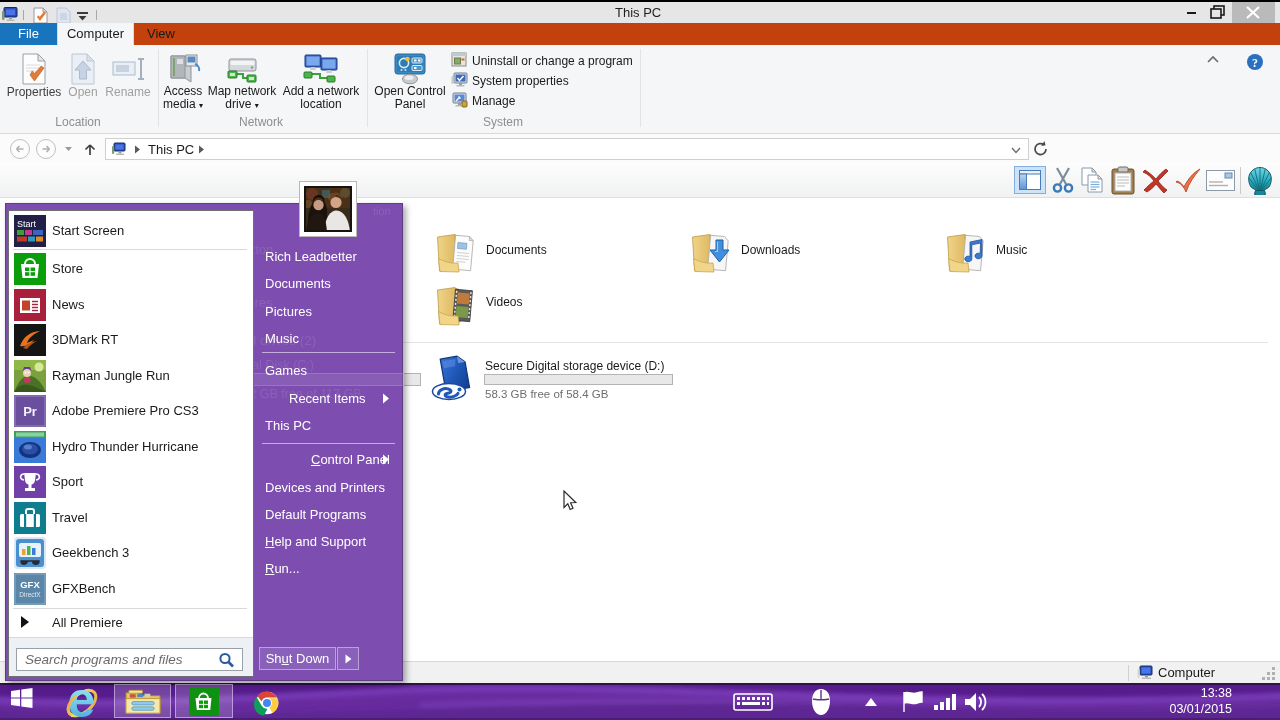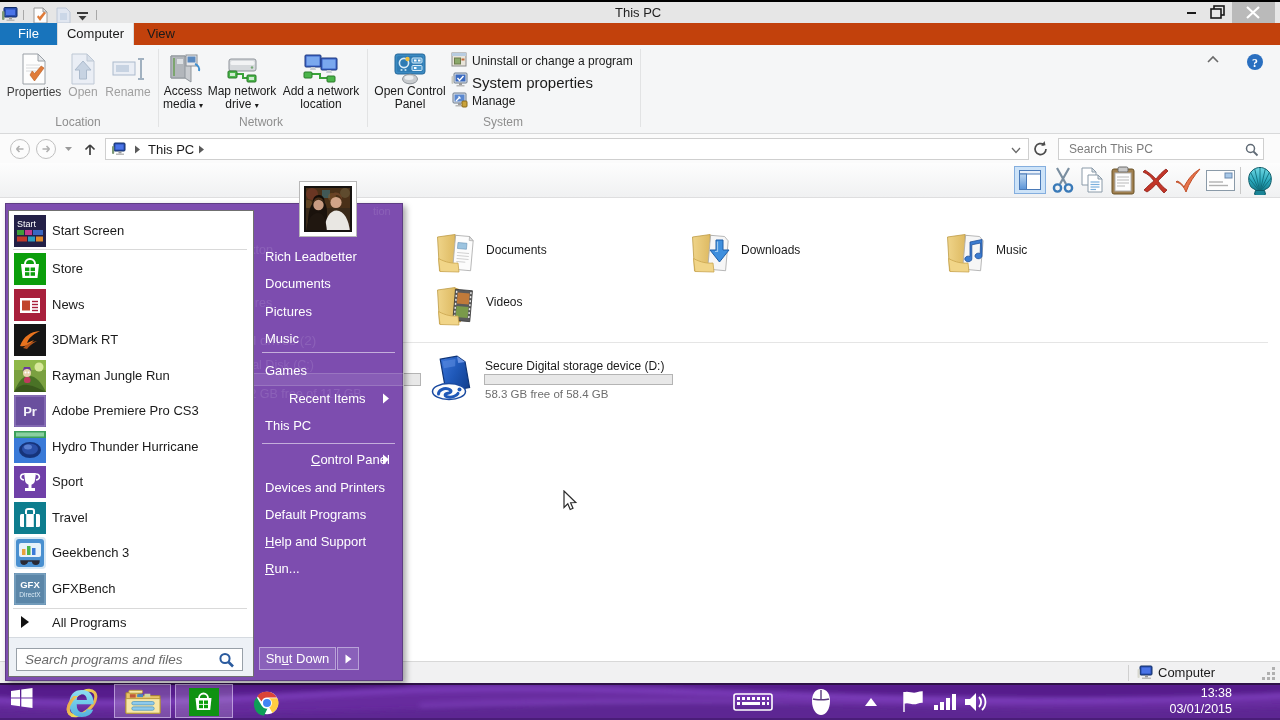--- a/index.html
+++ b/index.html
@@ -163,21 +163,21 @@
   </svg>
   <div class="abs" style="left:472px;top:9px;font-size:12px;color:#1a1a1a;">Uninstall or change a program</div>
   <svg class="abs" style="left:451px;top:27px;" width="17" height="16" viewBox="0 0 17 16">
     <rect x="3" y="1" width="13" height="10" rx="1" fill="#dfe3e8" stroke="#6a7a8e"></rect>
     <rect x="4.5" y="2.5" width="10" height="7" fill="#3a6ac0"></rect>
     <path d="M6.5 6 l2 2.5 4 -4.5" stroke="#fff" stroke-width="1.4" fill="none"></path>
     <rect x="8" y="11" width="3" height="2" fill="#9a9a9a"></rect>
     <rect x="5.5" y="13" width="8" height="1.5" fill="#b9b9b9"></rect>
     <rect x="0.5" y="4" width="2" height="8" rx="1" fill="#c9c9c0"></rect>
   </svg>
-  <div class="abs" style="left:472px;top:29px;font-size:15px;color:#1a1a1a;">System properties</div>
+  <div class="abs" style="left:472px;top:29px;font-size:12px;color:#1a1a1a;">System properties</div>
   <svg class="abs" style="left:451px;top:47px;" width="17" height="16" viewBox="0 0 17 16">
     <rect x="2" y="1" width="13" height="10" rx="1" fill="#dfe3e8" stroke="#6a7a8e"></rect>
     <rect x="3.5" y="2.5" width="10" height="7" fill="#5a88d0"></rect>
     <path d="M5 9 l4 -4 M7.5 4.5 l2 2" stroke="#fff" stroke-width="1.3"></path>
     <rect x="7" y="11" width="3" height="2" fill="#9a9a9a"></rect>
     <rect x="4.5" y="13" width="8" height="1.5" fill="#b9b9b9"></rect>
     <rect x="11" y="9" width="5" height="6" rx="1" fill="#c9a23a" stroke="#8a6a1a"></rect>
   </svg>
   <div class="abs" style="left:472px;top:49px;font-size:12px;color:#1a1a1a;">Manage</div>
 </div>
@@ -207,27 +207,20 @@
         <path d="M1 0.5 L6 4.5 L1 8.5 Z" fill="#5a5a5a"></path>
       </svg>
     <svg class="abs" style="left:905px;top:8px;" width="10" height="7" viewBox="0 0 10 7">
         <path d="M1 1 L5 5.5 L9 1" fill="none" stroke="#6a6a6a" stroke-width="1.3"></path>
       </svg>
   </div>
   <svg class="abs" style="left:1032px;top:6px;" width="18" height="18" viewBox="0 0 18 18">
     <path d="M14 9 a5.5 5.5 0 1 1 -2 -4.2" fill="none" stroke="#4a4a4a" stroke-width="1.7"></path>
     <path d="M12.5 1 l1 4.3 -4.3 0.8 z" fill="#4a4a4a"></path>
   </svg>
-  <div class="abs" style="left:1058px;top:4px;width:206px;height:22px;background:#fff;border:1px solid #cfcfcf;box-sizing:border-box;">
-    <div class="abs" style="left:10px;top:3px;font-size:12px;color:#7c7c7c;">Search This PC</div>
-    <svg class="abs" style="left:186px;top:4px;" width="14" height="14" viewBox="0 0 14 14">
-      <circle cx="5.5" cy="5.5" r="4" fill="none" stroke="#5f6a75" stroke-width="1.5"></circle>
-      <path d="M8.5 8.5 L12.5 12.5" stroke="#5f6a75" stroke-width="1.8"></path>
-    </svg>
-  </div>
 </div>
 
 <div class="abs" id="toolbar" style="left:0;top:163px;width:1280px;height:35px;background:linear-gradient(#fdfdfd,#f0f1f2);border-bottom:1px solid #dededf;box-sizing:border-box;">
 
   <div class="abs" style="left:1014px;top:3px;width:32px;height:28px;background:#cde3f8;border:1px solid #84aede;box-sizing:border-box;">
     <svg class="abs" style="left:4px;top:3px;" width="22" height="20" viewBox="0 0 22 20">
       <rect x="0.5" y="0.5" width="21" height="19" fill="#fff" stroke="#4a7ab8"></rect>
       <rect x="0.5" y="0.5" width="21" height="3.5" fill="#e8f0fa" stroke="#4a7ab8"></rect>
       <rect x="0.5" y="4" width="7" height="15.5" fill="url(#gpane)" stroke="#4a7ab8"></rect>
       <defs>
@@ -678,21 +671,21 @@
       <rect x="1" y="1" width="30" height="30" fill="none" stroke="#8ab0cc" stroke-width="1"></rect>
       <text x="16" y="15" font-size="9.5" font-weight="bold" fill="#fff" text-anchor="middle" font-family="Liberation Sans,sans-serif">GFX</text>
       <text x="16" y="24" font-size="6.5" fill="#d8e8f4" text-anchor="middle" font-family="Liberation Sans,sans-serif">DirectX</text>
     </svg>
     <div class="abs" style="left:43px;top:370px;font-size:13px;color:#1a1a1a;">GFXBench</div>
     <div class="abs" style="left:4px;top:397px;width:234px;height:1px;background:#d9d9d9;"></div>
 
     <svg class="abs" style="left:11px;top:405px;" width="10" height="12" viewBox="0 0 10 12">
         <path d="M1 0 L9 6 L1 12 Z" fill="#111"></path>
       </svg>
-    <div class="abs" style="left:43px;top:404px;font-size:13px;color:#1a1a1a;">All Programs</div>
+    <div class="abs" style="left:43px;top:404px;font-size:13px;color:#1a1a1a;">All Premiere</div>
 
     <div class="abs" style="left:0;top:426px;width:244px;height:39px;background:#edf1f6;border-top:1px solid #d5dae0;box-sizing:border-box;">
       <div class="abs" style="left:7px;top:10px;width:227px;height:23px;background:#fff;border:1px solid #98a0a8;box-sizing:border-box;">
         <div class="abs" style="left:8px;top:3px;font-size:13.5px;font-style:italic;color:#6a6a6a;">Search programs and files</div>
         <svg class="abs" style="left:201px;top:3px;" width="17" height="16" viewBox="0 0 17 16">
           <circle cx="7" cy="6.5" r="4.6" fill="none" stroke="#2a5a9e" stroke-width="2"></circle>
           <path d="M10.5 10 L15 14.5" stroke="#2a5a9e" stroke-width="2.6"></path>
         </svg>
       </div>
     </div>

